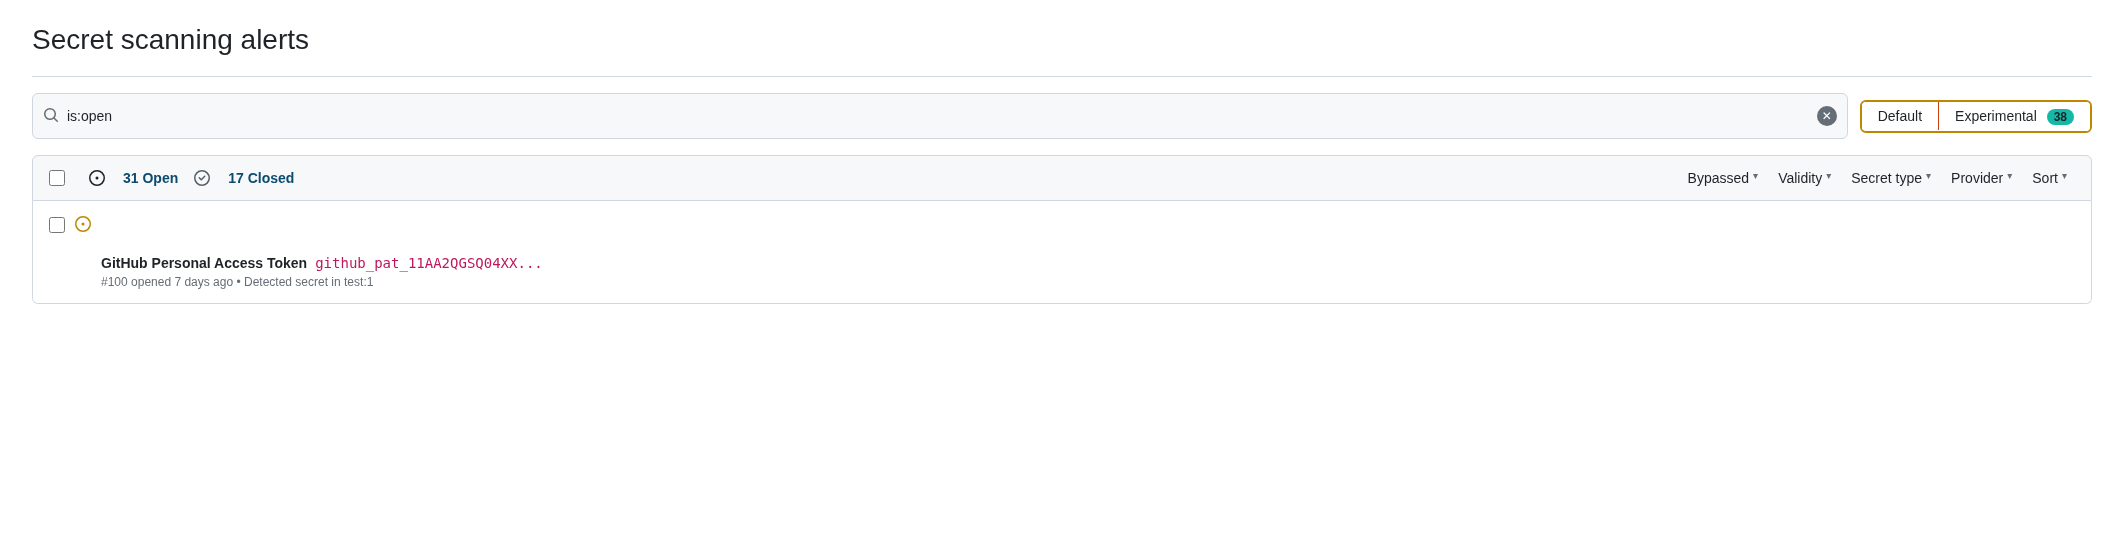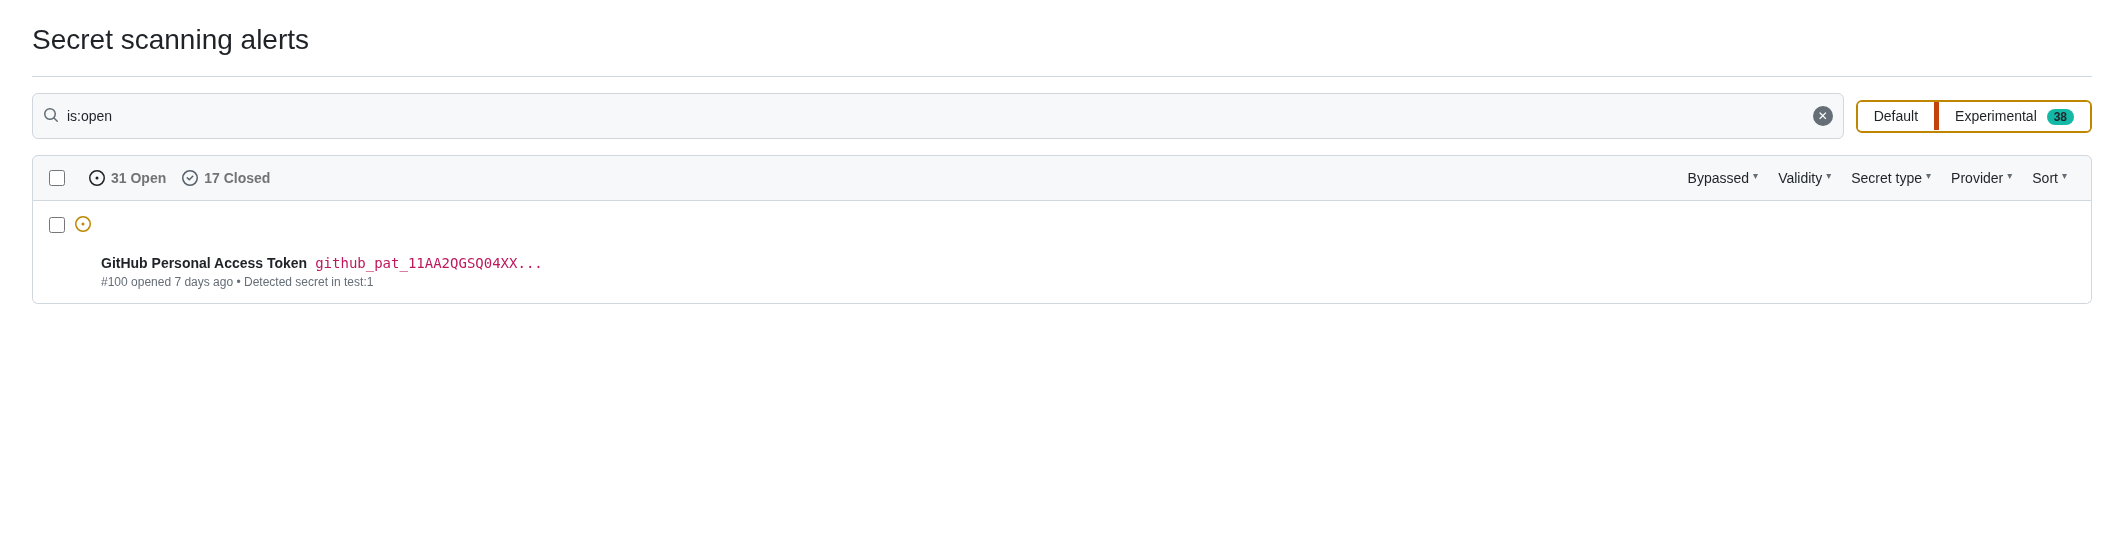--- a/index.html
+++ b/index.html
@@ -84,21 +84,21 @@
       font-size: 14px;
       font-weight: 500;
       background: #ffffff;
       border: none;
       cursor: pointer;
       color: #1f2328;
       white-space: nowrap;
     }
 
     .tab-btn:not(:last-child) {
-      border-right: 5px solid #c2410c;
+      border-right: 1px solid #c2410c;
     }
 
     .tab-badge {
       display: inline-flex;
       align-items: center;
       justify-content: center;
       background: #14b8a6;
       color: #1f2328;
       font-size: 12px;
       font-weight: 600;
@@ -135,24 +135,24 @@
       height: 16px;
       border: 1px solid #6e7781;
       border-radius: 3px;
       background: white;
       cursor: pointer;
     }
 
     .status-btn {
       display: flex;
       align-items: center;
-      gap: 6px;
+      gap: 18px;
       font-size: 14px;
       font-weight: 600;
-      color: #737373;
+      color: #0c4a6e;
       background: none;
       border: none;
       cursor: pointer;
       padding: 0;
     }
 
     .status-icon {
       color: #1f2328;
       display: flex;
       align-items: center;

